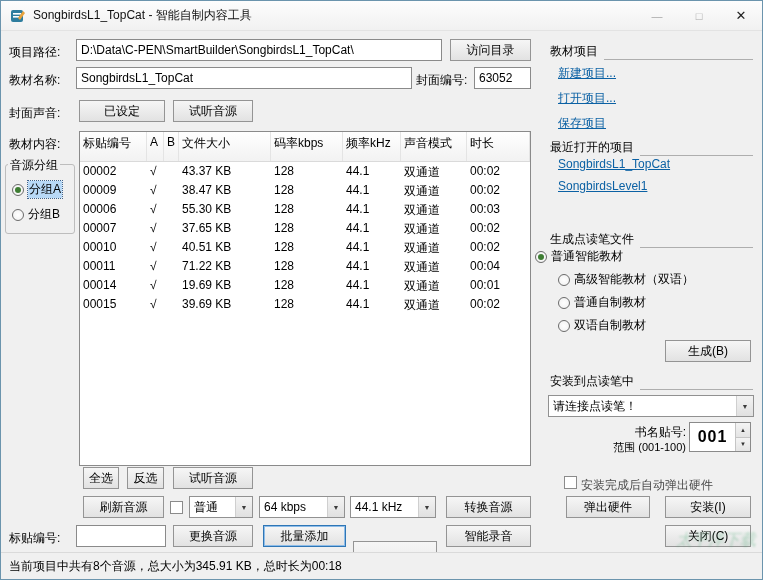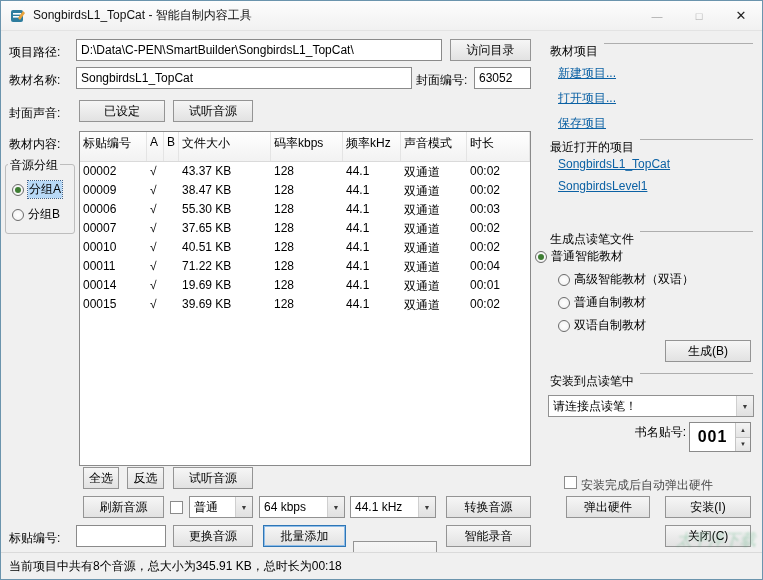--- a/index.html
+++ b/index.html
@@ -37,21 +37,21 @@
 
   
   .table { position:absolute; left:78px; top:130px; width:452px; height:335px; background:#fff; border:1px solid #8a8a8a; overflow:hidden; }
   .thead { display:flex; height:30px; background:linear-gradient(#ffffff,#f2f2f2); border-bottom:1px solid #dadada; }
   .th { padding:3px 3px 0 3px; border-right:1px solid #e4e4e4; white-space:nowrap; overflow:hidden; cursor:pointer; }
   .tr { display:flex; height:19px; cursor:default; }
   .td { padding:2px 3px; white-space:nowrap; overflow:hidden; }
   .c0{width:67px}.c1{width:17px}.c2{width:15px}.c3{width:92px}.c4{width:72px}.c5{width:58px}.c6{width:66px}.c7{flex:1}
 
   
-  .sect { position:absolute; left:549px; width:203px; display:flex; align-items:flex-start; gap:6px; }
+  .sect { position:absolute; left:549px; width:203px; display:flex; align-items:flex-end; gap:6px; }
   .rule { flex:1; height:1px; background:#aeaeae; }
   .spinner { position:absolute; left:688px; top:421px; width:62px; height:30px; border:1px solid #8a8a8a; background:#fff; display:flex; }
   .spin-value { flex:1; display:flex; align-items:center; justify-content:center; font-size:16px; font-weight:bold; letter-spacing:1px; }
   .spin-arrows { width:15px; display:flex; flex-direction:column; border-left:1px solid #c5c5c5; }
   .spin-arrows > div { flex:1; display:flex; align-items:center; justify-content:center; font-size:6px; color:#333; background:linear-gradient(#f4f4f4,#e4e4e4); cursor:pointer; }
   .spin-arrows > div:first-child { border-bottom:1px solid #c5c5c5; }
 
   
   .statusbar { position:absolute; left:0; right:0; bottom:0; height:27px; background:#f0f0f0; border-top:1px solid #dadada; display:flex; align-items:center; padding-left:8px; }
 
@@ -267,20 +267,21 @@
 
   <div class="sect" style="top:372px">
     <span>安装到点读笔中</span>
     <span class="rule"></span>
   </div>
   <div class="select" style="left:547px;top:394px;width:206px;height:22px">
     <span class="sel-text">请连接点读笔！</span>
     <span class="sel-arrow">▼</span>
   </div>
   <div class="lbl" style="left:560px;top:423px;width:125px;text-align:right">书名贴号:</div>
+  <div class="lbl" style="left:560px;top:439px;width:125px;text-align:right;font-size:11px">范围 (001-100)</div>
   <div class="spinner">
     <div class="spin-value">001</div>
     <div class="spin-arrows">
       <div>▲</div>
       <div>▼</div>
     </div>
   </div>
   <div class="cbox" style="left:563px;top:475px"></div>
   <div class="lbl" style="left:580px;top:476px;color:#4a4a4a">安装完成后自动弹出硬件</div>
   <div class="btn" style="left:565px;top:495px;width:84px;height:22px">弹出硬件</div>

